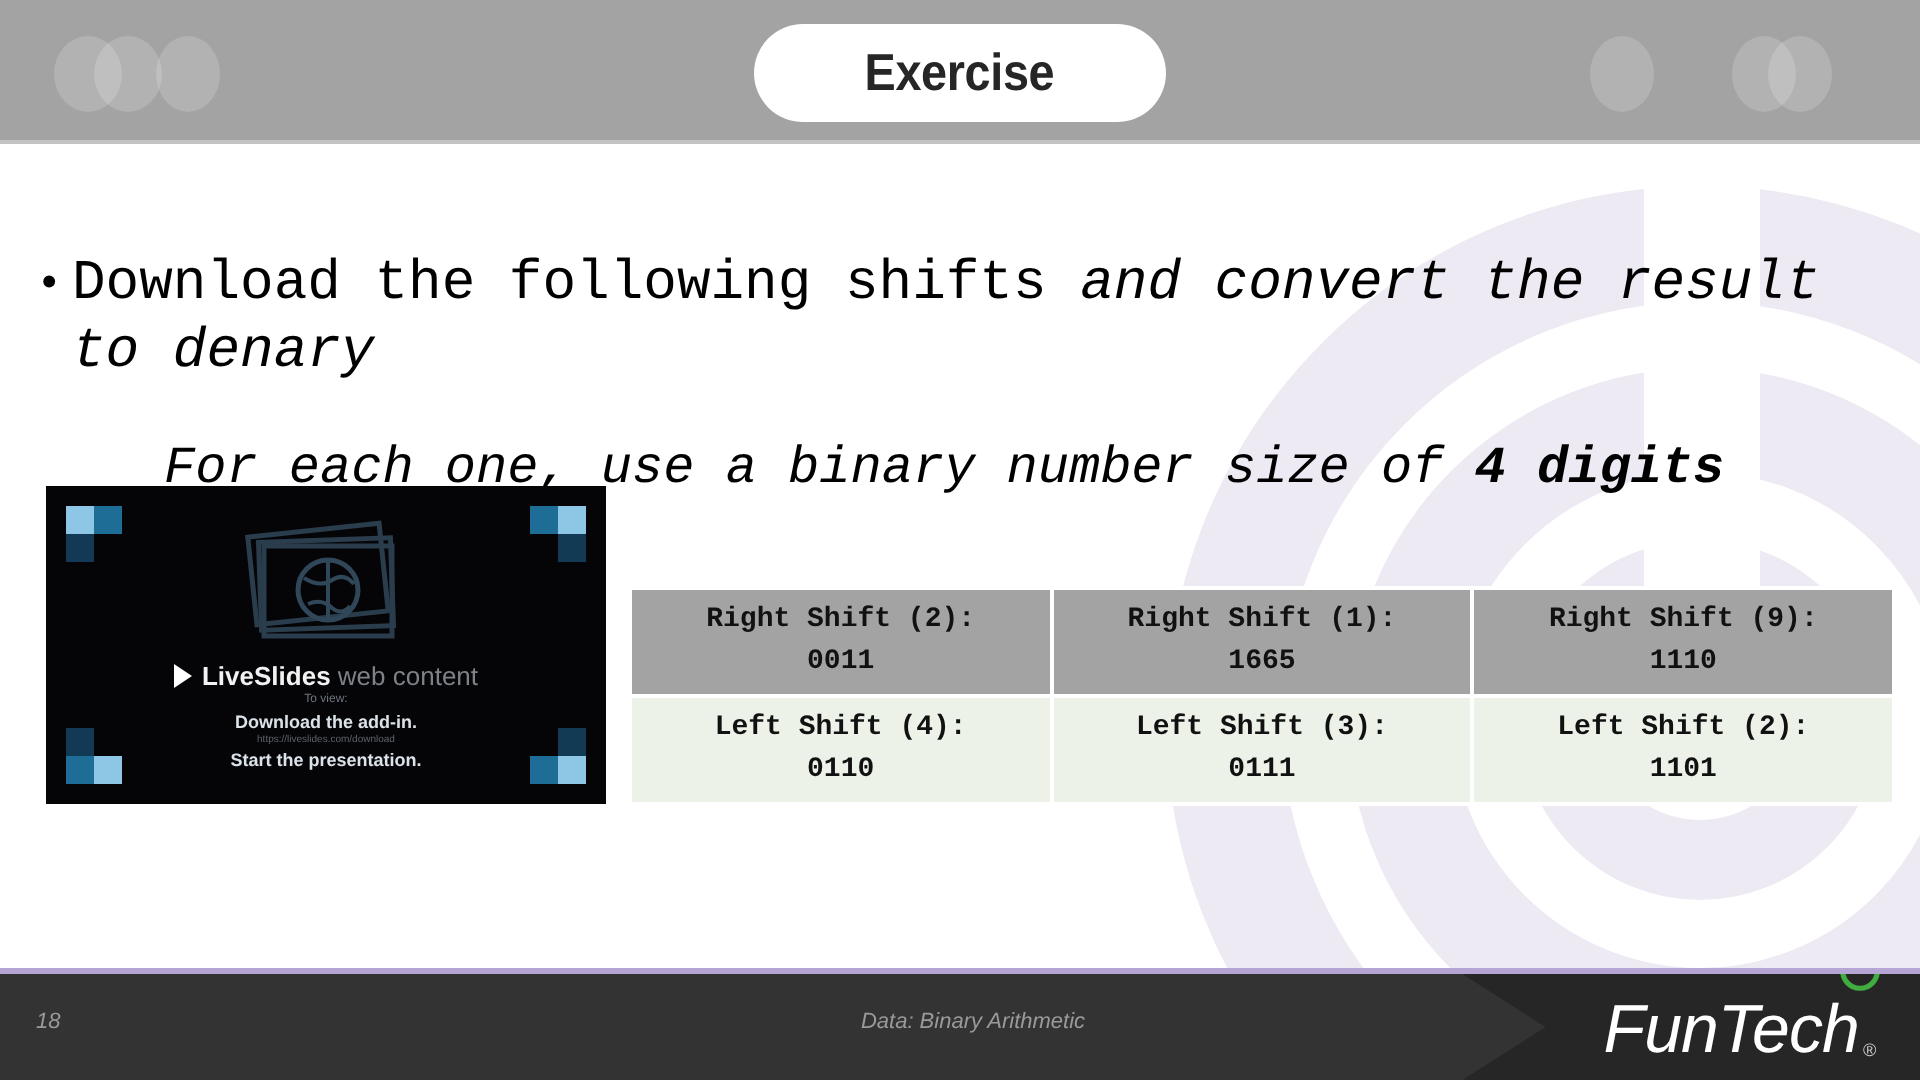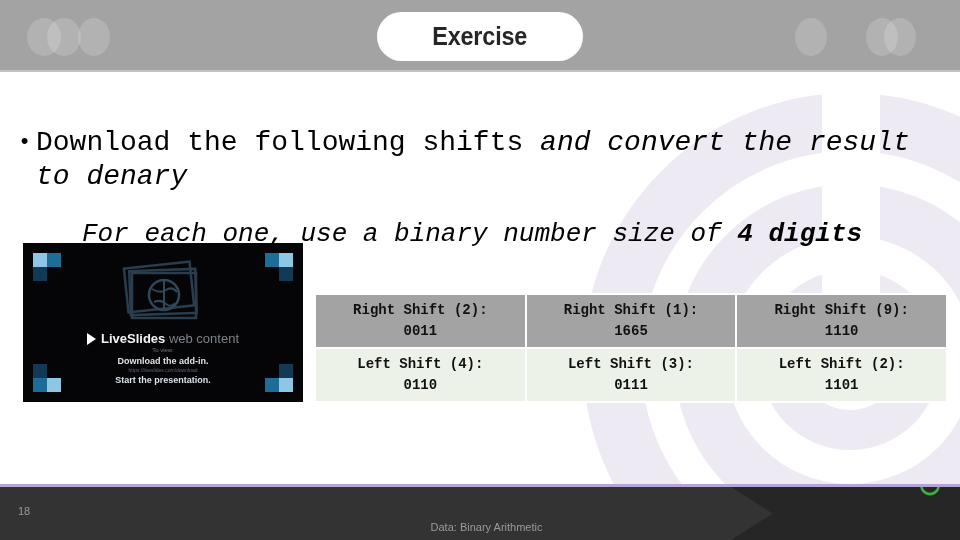--- a/index.html
+++ b/index.html
@@ -241,41 +241,42 @@
   .footer {
     position: absolute;
     left: 0;
     bottom: 0;
     width: 960px;
     height: 56px;
     background: #333333;
     border-top: 3px solid #b4a5d4;
     box-sizing: border-box;
     overflow: hidden;
+    font-style: italic;
   }
   .footer-dark {
     position: absolute;
     right: 0; top: 0;
     width: 260px;
     height: 100%;
     background: #262626;
     clip-path: polygon(12% 0, 100% 0, 100% 100%, 12% 100%, 28% 50%);
   }
   .page-num {
     position: absolute;
     left: 18px;
     top: 18px;
     font-family: "Liberation Sans", sans-serif;
     font-size: 11px;
     color: #9a9a9a;
   }
   .footer-center {
     position: absolute;
     left: 0; right: 0;
-    top: 34px;
+    top: 18px;
     text-align: center;
     font-family: "Liberation Sans", sans-serif;
     font-size: 11px;
     color: #9a9a9a;
     padding-left: 13px;
   }
   .brand {
     position: absolute;
     right: 22px;
     top: 9px;
@@ -416,19 +417,23 @@
           <span>1101</span>
         </td>
       </tr>
     </tbody>
   </table>
 
   <div class="footer">
     <div class="footer-dark"></div>
     <div class="page-num">18</div>
     <div class="footer-center">Data: Binary Arithmetic</div>
+    <div class="brand">
+      <span class="brand-text">FunTech</span>
+      <span class="brand-reg">®</span>
+    </div>
     <svg class="power-ico" viewBox="0 0 24 24">
       <path d="M7.2 5.4 A8.6 8.6 0 1 0 16.8 5.4" fill="none" stroke="#3fae3f" stroke-width="2.6" stroke-linecap="round"></path>
       <line x1="12" y1="1.6" x2="12" y2="10.4" stroke="#3fae3f" stroke-width="2.6" stroke-linecap="round"></line>
     </svg>
   </div>
 
 </div>
 
 </body></html>

